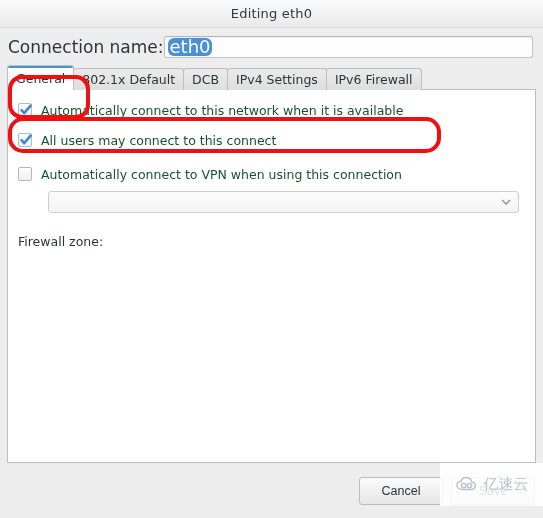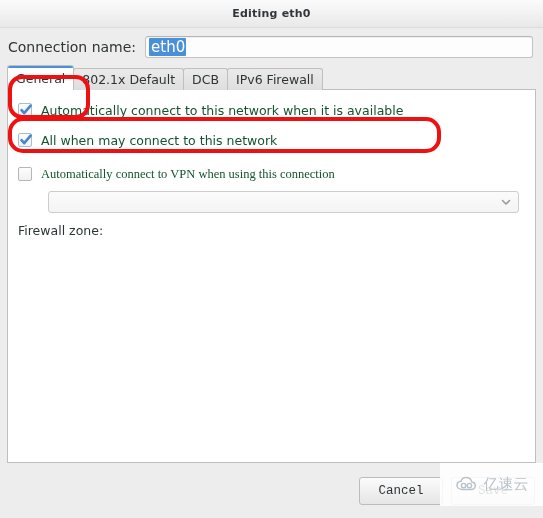--- a/index.html
+++ b/index.html
@@ -33,61 +33,60 @@
   .titlebar {
     height: 27px;
     flex: none;
     display: flex;
     align-items: center;
     justify-content: center;
     background: linear-gradient(to bottom, #fbfbfb 0%, #f0f0f0 60%, #e9e9e9 100%);
     border-bottom: 1px solid #dcdcdc;
   }
   .titlebar .title {
-    font-size: 11px;
-    font-weight: bold;
+    font-size: 13px;
+    font-weight: normal;
     color: #31363b;
     letter-spacing: 0.2px;
   }
 
   
   .conn-row {
     flex: none;
     display: flex;
     align-items: center;
     padding: 7px 10px 6px 8px;
     height: 24px;
   }
   .conn-label {
-    font-size: 14px;
-    color: #2e3436;
-    white-space: nowrap;
-    margin-right: 9px;
+    font-size: 17px;
+    color: #2e3436;
+    white-space: nowrap;
   }
   .conn-input {
     flex: 1;
     height: 22px;
     background: #fdfdfd;
     border: 1px solid #c3c3c3;
     border-top-color: #b4b4b4;
     border-radius: 3px;
     box-shadow: inset 0 1px 1px rgba(0,0,0,0.06);
     display: flex;
     align-items: center;
     padding: 0 3px;
     box-sizing: border-box;
     overflow: hidden;
   }
   .sel-text {
     background: #4a90d9;
     color: #ffffff;
-    font-size: 15px;
+    font-size: 18px;
     padding: 1px 1px 1px 2px;
     line-height: 16px;
-    border-radius: 1px;
+    border-radius: 6px;
   }
 
   
   .notebook {
     margin: 0 7px 0 7px;
     flex: 1;
     display: flex;
     flex-direction: column;
     min-height: 0;
   }
@@ -143,21 +142,21 @@
     min-height: 0;
   }
 
   
   .check-row {
     display: flex;
     align-items: center;
     height: 20px;
     margin-bottom: 10px;
   }
-  .check-row.vpn { margin-top: 14px; margin-bottom: 7px; font-family: Liberation Serif, serif; }
+  .check-row.vpn { margin-top: 14px; margin-bottom: 7px; }
 
   .cbox {
     width: 14px; height: 14px;
     flex: none;
     box-sizing: border-box;
     border: 1px solid #b6b6b6;
     border-radius: 2px;
     background: linear-gradient(to bottom, #fdfdfd 0%, #f1f1f1 100%);
     margin-right: 9px;
     position: relative;
@@ -205,21 +204,21 @@
   .combo.vpn-combo {
     margin-left: 30px;
     margin-right: 4px;
     background: linear-gradient(to bottom, #fbfbfb 0%, #f4f4f4 100%);
     border-color: #cdcdcd;
   }
 
   .fw-row {
     display: flex;
     align-items: flex-end;
-    margin-top: 10px;
+    margin-top: 21px;
   }
   .fw-label {
     font-size: 12.5px;
     color: #2e3436;
     margin-right: 9px;
     white-space: nowrap;
   }
   .fw-row .combo { flex: 1; margin-right: 6px; }
 
   
@@ -238,21 +237,21 @@
     box-sizing: border-box;
     border: 1px solid #bcbcbc;
     border-radius: 3px;
     background: linear-gradient(to bottom, #fbfbfb 0%, #f0f0f0 50%, #e6e6e6 100%);
     font-size: 12.5px;
     color: #2e3436;
     display: flex;
     align-items: center;
     justify-content: center;
     margin-left: 8px;
-    font-family: Liberation Mono, monospace;
+    font-family: Liberation Sans, sans-serif;
     padding: 0 10px;
   }
 
   
   .anno {
     position: absolute;
     border: 4px solid #ee1111;
     border-radius: 18px;
     pointer-events: none;
     z-index: 50;
@@ -297,41 +296,42 @@
       <span class="sel-text">eth0</span>
     </div>
   </div>
 
   <div class="notebook">
 
     <div class="tabstrip">
       <div class="tab active"><span>General</span></div>
       <div class="tab"><span>802.1x Default</span></div>
       <div class="tab"><span>DCB</span></div>
+      <div class="tab"><span>IPv4 Settings</span></div>
       <div class="tab"><span>IPv6 Firewall</span></div>
     </div>
 
     <div class="panel">
 
       <div class="check-row">
         <span class="cbox checked">
           <svg width="16" height="16" viewBox="0 0 16 16">
             <path d="M3.5 8.2 L6.2 11.2 L12.6 3.6" fill="none" stroke="#4a86c8" stroke-width="2.6" stroke-linecap="round" stroke-linejoin="round"></path>
           </svg>
         </span>
         <span class="check-label">Automatically connect to this network when it is available</span>
       </div>
 
       <div class="check-row">
         <span class="cbox checked">
           <svg width="16" height="16" viewBox="0 0 16 16">
             <path d="M3.5 8.2 L6.2 11.2 L12.6 3.6" fill="none" stroke="#4a86c8" stroke-width="2.6" stroke-linecap="round" stroke-linejoin="round"></path>
           </svg>
         </span>
-        <span class="check-label">All when may connect to this network</span>
+        <span class="check-label">All users may connect to this connect</span>
       </div>
 
       <div class="check-row vpn">
         <span class="cbox"></span>
         <span class="check-label">Automatically connect to VPN when using this connection</span>
       </div>
 
       <div class="combo vpn-combo">
         <span class="combo-text"></span>
         <span class="arrow">

